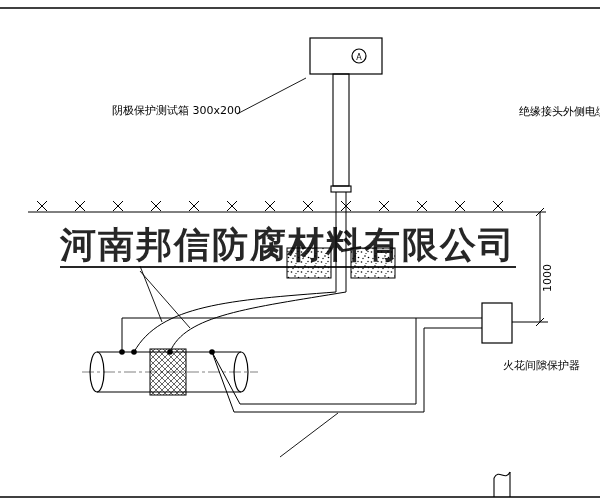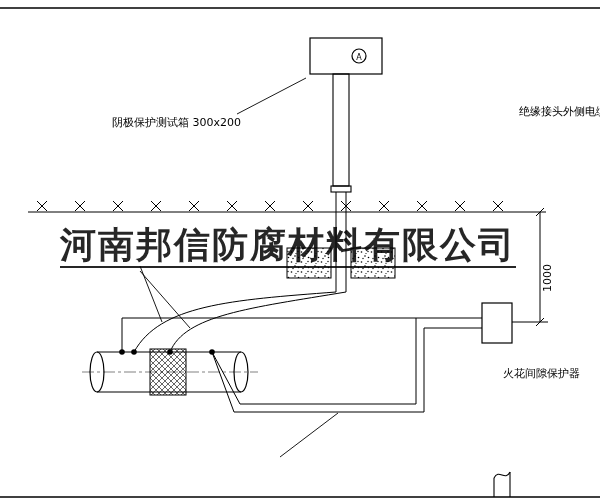--- a/index.html
+++ b/index.html
@@ -137,23 +137,23 @@
       <line x1="280" y1="457" x2="338" y2="413"></line>
     </g>
 
     <g stroke="#000" fill="none" stroke-width="1.1">
       <line x1="494" y1="497" x2="494" y2="478"></line>
       <line x1="510" y1="497" x2="510" y2="472"></line>
       <path d="M494,478 C499,468 505,482 510,472"></path>
     </g>
   </svg>
 
-  <div class="lbl" style="left:112px; top:105px;margin-top:12px;">阴极保护测试箱 300x200</div>
+  <div class="lbl" style="left:112px; top:105px;">阴极保护测试箱 300x200</div>
 
   <div class="lbl" style="left:519px; top:106px;">绝缘接头外侧电缆</div>
 
   <div class="watermark">河南邦信防腐材料有限公司</div>
 
 
-  <div class="lbl" style="left:503px; top:368px;text-align:right;">火花间隙保护器</div>
+  <div class="lbl" style="left:503px; top:360px;text-align:right;">火花间隙保护器</div>
 
 
 </div>
 
 </body></html>

